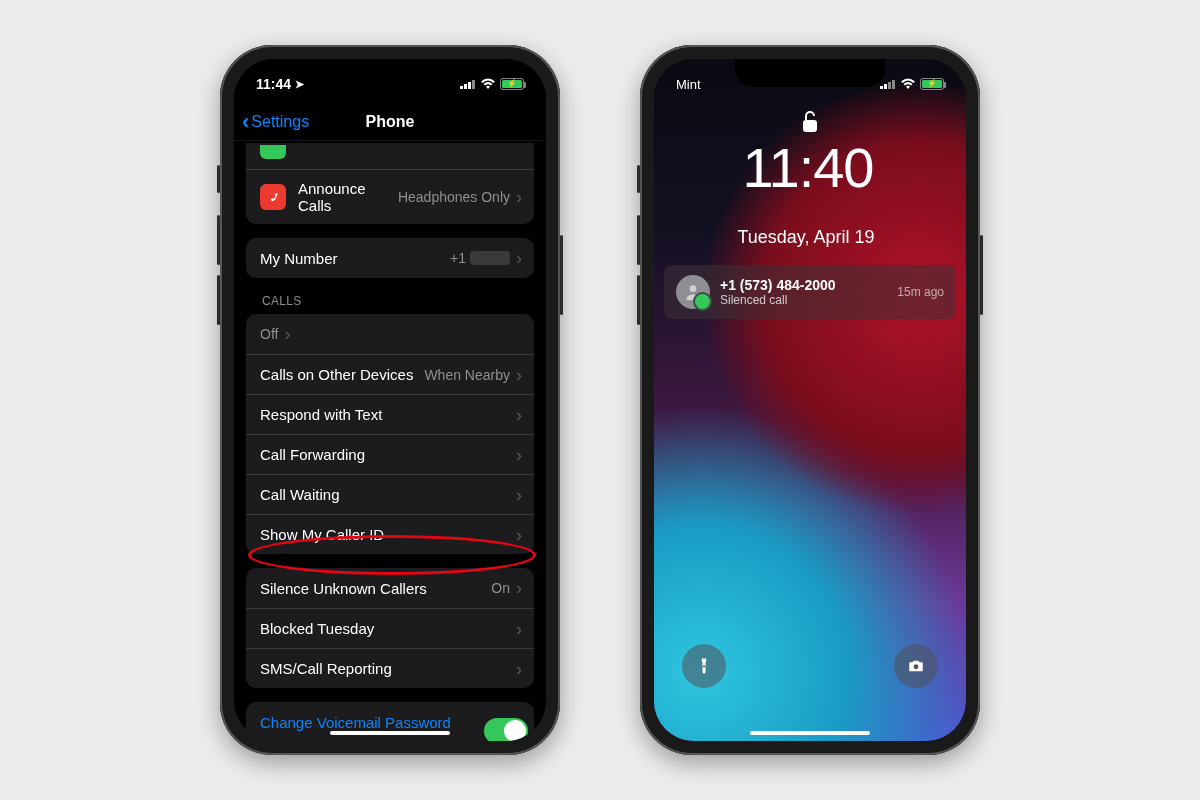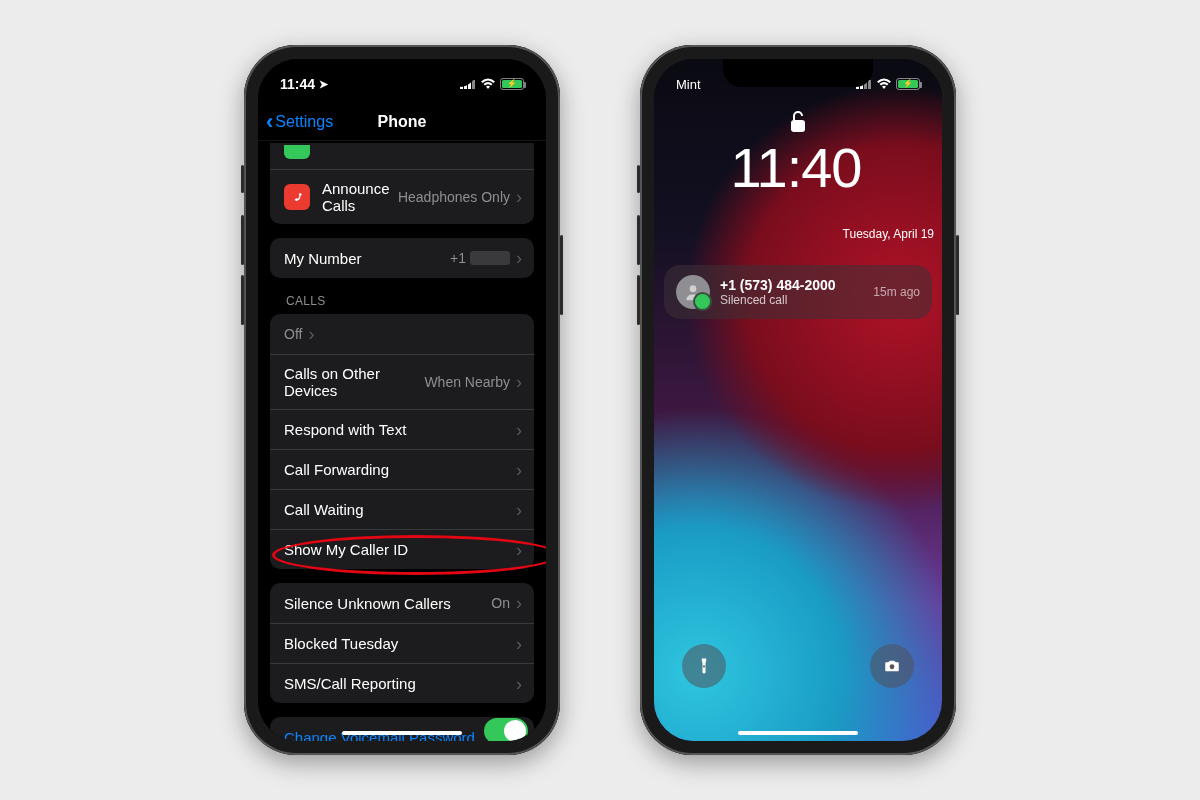--- a/index.html
+++ b/index.html
@@ -22,21 +22,21 @@
     background: var(--bg);
     font-family: -apple-system, "SF Pro Text", "Helvetica Neue", Arial, sans-serif;
     display: flex;
     align-items: center;
     justify-content: center;
     gap: 80px;
     overflow: hidden;
   }
   .phone {
     position: relative;
-    width: 316px;
+    width: 340px;
     height: 710px;
     border-radius: 52px;
     background: var(--phone-frame);
     box-shadow:
       0 0 0 2px #555 inset,
       0 0 0 10px var(--phone-frame) inset,
       0 8px 24px rgba(0,0,0,0.35);
     padding: 14px;
   }
   .side-btn { position:absolute; background:#2a2a2a; border-radius:2px; }
@@ -196,29 +196,29 @@
   }
   .lock-time {
     position:absolute; top:76px; left:0; right:4px;
     text-align:center;
     font-size: 56px;
     font-weight: 300;
     letter-spacing: -1px;
   }
   .lock-date {
     position:absolute; top:168px; left:0; right:8px;
-    text-align:right;
-    font-size: 12px;
+    text-align:center;
+    font-size: 18px;
     font-weight: 400;
   }
   .notif {
     position:absolute; top:206px; left:10px; right:10px;
     background: rgba(60,50,55,0.55);
     backdrop-filter: blur(10px);
-    border-radius: 16px;
+    border-radius: 8px;
     padding: 10px 12px;
     display:flex; align-items:center; gap:10px;
   }
   .notif-icon {
     width:34px; height:34px; border-radius:50%;
     background: #8e8e93;
     position:relative;
     display:flex; align-items:center; justify-content:center;
   }
   .notif-icon::after{

